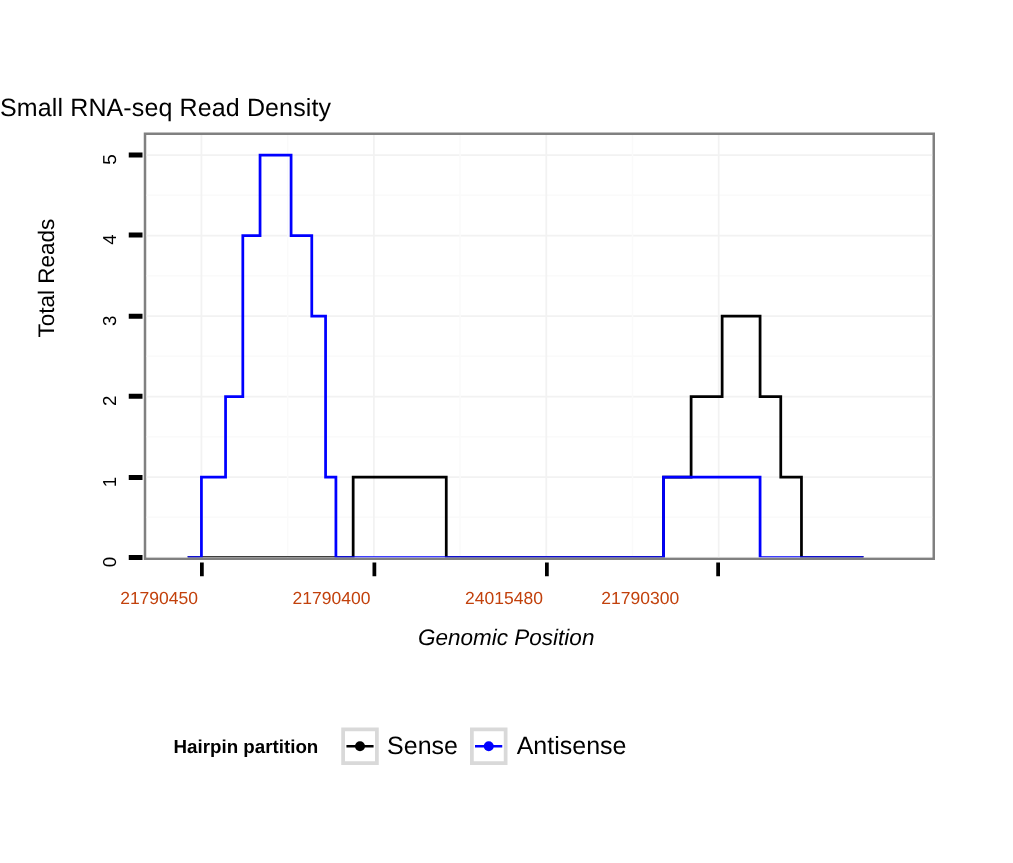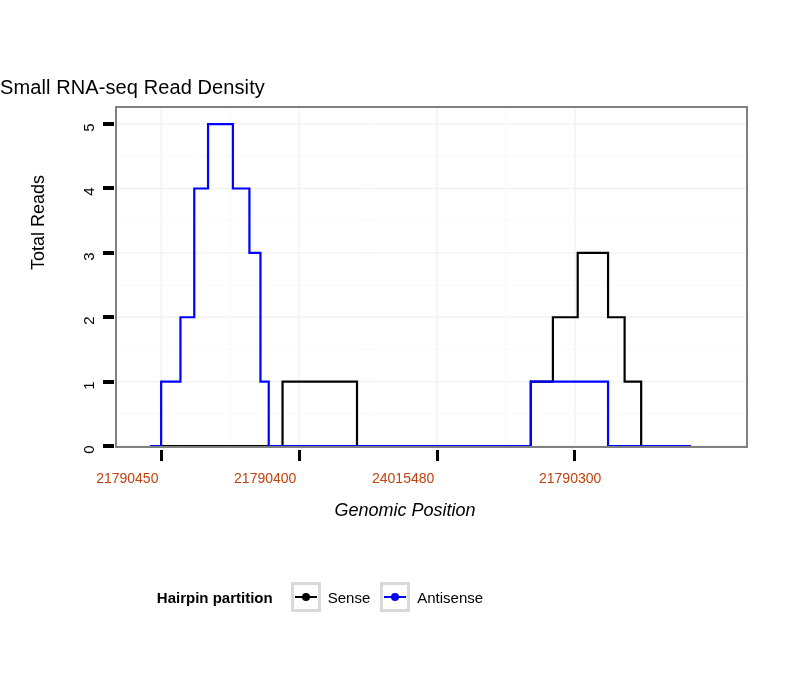--- a/index.html
+++ b/index.html
@@ -54,21 +54,21 @@
     position:absolute; left:0; top:582px; width:640px;
     display:flex; align-items:center; justify-content:center; gap:10px;
   }
   .legend-title{font-size:15px; font-weight:bold; color:#000; margin-right:8px;}
   .legend-item{display:flex; align-items:center; gap:7px;}
   .legend-key{
     width:30px; height:30px; background:#ffffff;
     border:3px solid #d9d9d9; box-sizing:border-box;
     display:flex; align-items:center; justify-content:center;
   }
-  .legend-label{font-size:15px; color:#000;}
+  .legend-label{font-size:20px; color:#000;}
 </style>
 </head>
 <body>
 
 <div id="root">
 
   <div class="chart-title">Small RNA-seq Read Density</div>
 
   <div class="axis-title-y">Total Reads</div>
   <div class="axis-title-x">Genomic Position</div>
@@ -88,21 +88,21 @@
       <div class="ytick-label" style="left: 28px; top: 115.095px; transform: rotate(-90deg);">5</div>
     </div>
   <div id="xticks">
       <div class="xtick-mark" style="left: 159.64px; top: 450px;"></div>
       <div class="xtick-label" style="left: 96.1404px; top: 470px;">21790450</div>
       <div class="xtick-mark" style="left: 297.579px; top: 450px;"></div>
       <div class="xtick-label" style="left: 234.079px; top: 470px;">21790400</div>
       <div class="xtick-mark" style="left: 435.518px; top: 450px;"></div>
       <div class="xtick-label" style="left: 372.018px; top: 470px;">24015480</div>
       <div class="xtick-mark" style="left: 573.456px; top: 450px;"></div>
-      <div class="xtick-label" style="left: 539px; top: 470px;">21790300</div>
+      <div class="xtick-label" style="left: 481px; top: 470px;">21790300</div>
     </div>
 
   <div class="panel">
     <div class="plot-area">
       <svg class="grid-svg" id="grid-svg" width="629" height="338">
           <line x1="0" y1="338" x2="629" y2="338" stroke="#f2f2f2" stroke-width="1.4"></line>
           <line x1="0" y1="273.6190476190476" x2="629" y2="273.6190476190476" stroke="#f2f2f2" stroke-width="1.4"></line>
           <line x1="0" y1="209.23809523809524" x2="629" y2="209.23809523809524" stroke="#f2f2f2" stroke-width="1.4"></line>
           <line x1="0" y1="144.85714285714286" x2="629" y2="144.85714285714286" stroke="#f2f2f2" stroke-width="1.4"></line>
           <line x1="0" y1="80.47619047619048" x2="629" y2="80.47619047619048" stroke="#f2f2f2" stroke-width="1.4"></line>

